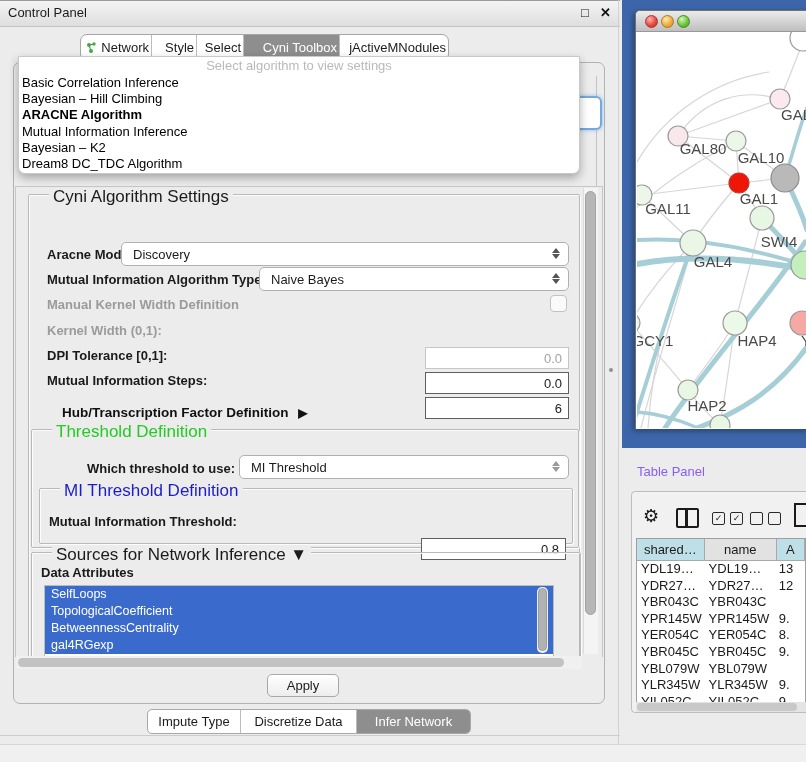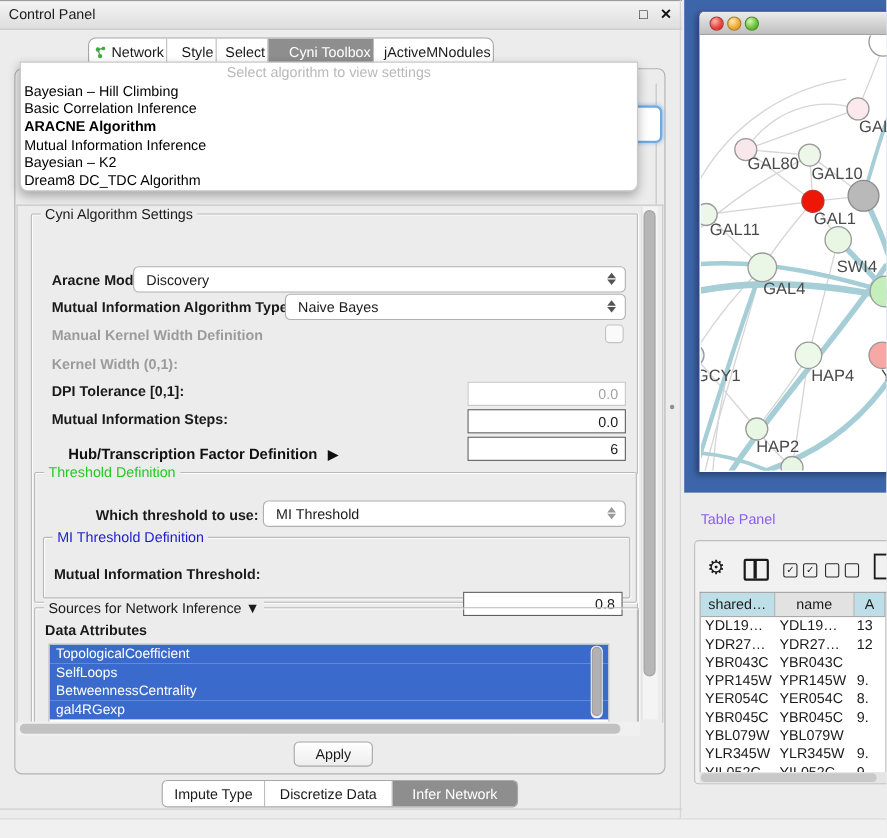--- a/index.html
+++ b/index.html
@@ -41,22 +41,22 @@
   .dd-item{height:16.2px;line-height:16.2px;padding-left:3px;font-size:13px;color:#000;}
   .dd-item.bold{font-weight:bold;}
 
   
   .viewport{left:15px;top:186px;width:586px;height:470px;border:1px solid #c6c6c6;
     border-bottom:none;background:#ececec;overflow:hidden;}
 
   
   .group{position:absolute;border:1px solid #b9b9b9;border-radius:2px;
     box-shadow:inset 1px 1px 0 rgba(255,255,255,.85),1px 1px 0 rgba(255,255,255,.85);}
-  .legend{position:absolute;top:-8px;left:8px;background:#ececec;padding:0 4px;
-    font-size:13px;white-space:nowrap;}
+  .legend{position:absolute;top:-8px;left:20px;background:#ececec;padding:0 4px;
+    font-size:17px;white-space:nowrap;}
 
   .lbl{position:absolute;font-size:13px;font-weight:bold;color:#1a1a1a;white-space:nowrap;}
   .lbl.disabled{color:#9b9b9b;}
 
   .combo{position:absolute;height:24px;background:#fff;border:1px solid #b0b0b0;
     border-radius:5px;font-size:13px;line-height:24px;padding-left:11px;box-sizing:border-box;}
   .combo .arrows{position:absolute;right:7px;top:4px;width:9px;}
   .combo .arrows i{display:block;width:0;height:0;border-left:4.5px solid transparent;
     border-right:4.5px solid transparent;margin:1px 0;}
   .combo .arrows .up{border-bottom:5px solid #555;}
@@ -204,22 +204,22 @@
     </div>
   </div>
 
   <div class="abs main-panel"></div>
   <div class="abs frag-line"></div>
   <div class="abs frag-combo"></div>
 
   <div class="abs popup">
     <div class="dd-hint">Select algorithm to view settings</div>
     <div class="dd-items">
+        <div class="dd-item">Basic Correlation Inference</div>
         <div class="dd-item">Bayesian – Hill Climbing</div>
-        <div class="dd-item">Basic Correlation Inference</div>
         <div class="dd-item bold">ARACNE Algorithm</div>
         <div class="dd-item">Mutual Information Inference</div>
         <div class="dd-item">Bayesian – K2</div>
         <div class="dd-item">Dream8 DC_TDC Algorithm</div>
       </div>
   </div>
 
   <div class="abs viewport">
 
     <div class="group" style="left:12px;top:7px;width:550px;height:700px;">
@@ -286,22 +286,22 @@
       <span class="legend">
         <span>Sources for Network Inference</span>
         <span>▼</span>
       </span>
     </div>
 
     <span class="lbl" style="left:25px;top:378px;">Data Attributes</span>
   </div>
 
   <div class="abs attr-list">
+      <div class="attr-item" style="background: rgb(58, 107, 204);">SelfLoops</div>
       <div class="attr-item" style="background: rgb(58, 107, 204);">TopologicalCoefficient</div>
-      <div class="attr-item" style="background: rgb(58, 107, 204);">SelfLoops</div>
       <div class="attr-item" style="background: rgb(58, 107, 204);">BetweennessCentrality</div>
       <div class="attr-item" style="background: rgb(58, 107, 204);">gal4RGexp</div>
     </div>
   <div class="abs attr-vscroll">
       <div class="thumb"></div>
     </div>
 
   <div class="abs vscroll-track"></div>
   <div class="abs vscroll-thumb"></div>
   <div class="abs hscroll-track"></div>

